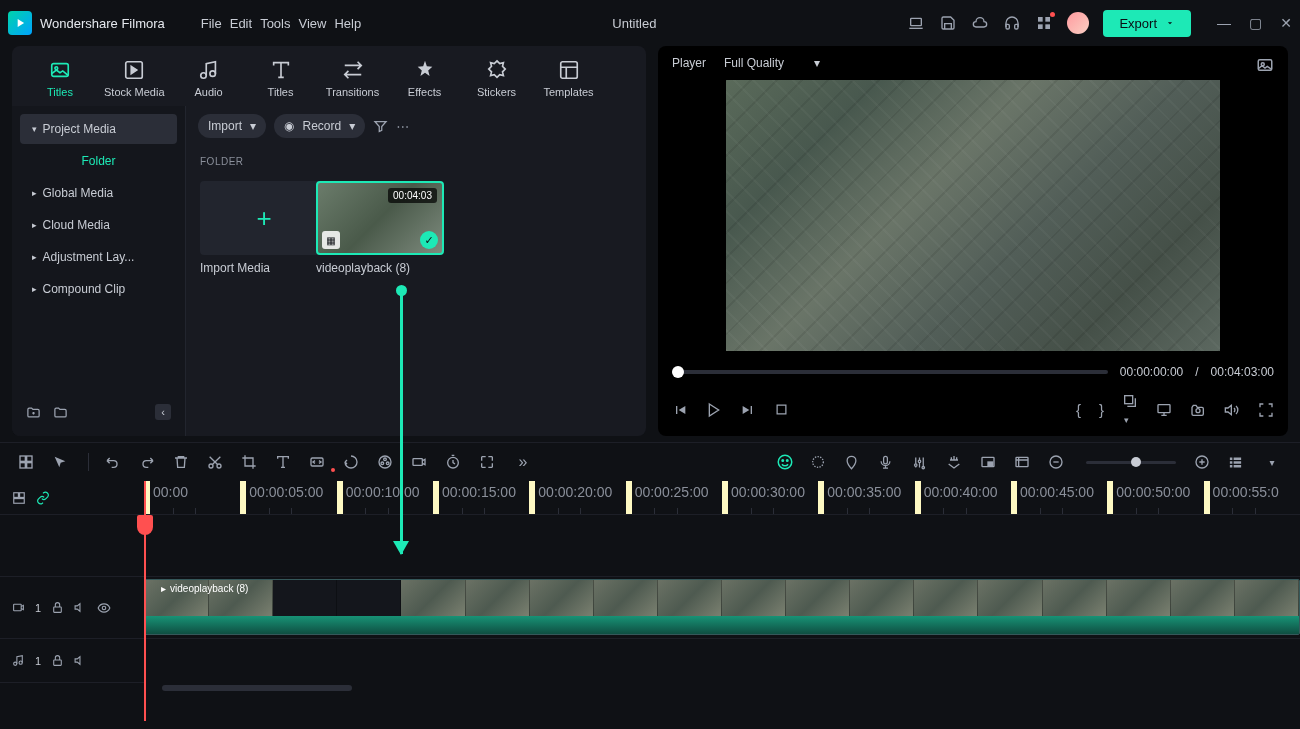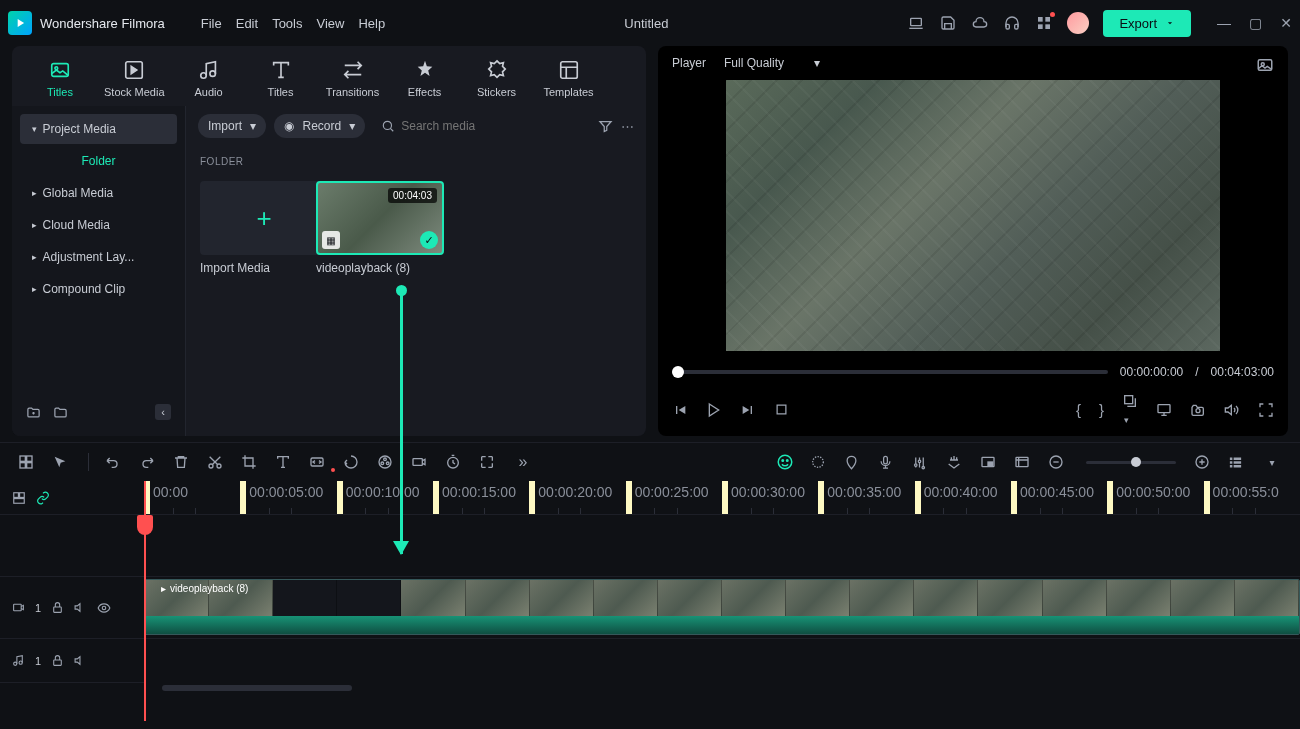--- a/index.html
+++ b/index.html
@@ -1,20 +1,20 @@
 <!DOCTYPE html>
 <html><head>
 <meta charset="utf-8">
 <style>
 *{margin:0;padding:0;box-sizing:border-box;font-family:-apple-system,BlinkMacSystemFont,'Segoe UI',sans-serif;user-select:none}
 body{background:#0f1115;color:#c8ccd4;width:1300px;height:729px;overflow:hidden;font-size:12px}
 .titlebar{height:46px;display:flex;align-items:center;padding:0 8px;background:#0f1115}
 .app-logo{width:24px;height:24px;background:linear-gradient(135deg,#00d4aa,#00a3ff);border-radius:4px;margin-right:8px;display:flex;align-items:center;justify-content:center}
 .app-name{font-size:13px;color:#e5e8ee;margin-right:36px}
-.menu{display:flex;gap:14px}
+.menu{display:flex;gap:8px}
 .menu span{color:#c8ccd4;cursor:pointer;font-size:13px}
 .title-center{flex:1;text-align:center;font-size:13px;color:#c8ccd4}
 .title-right{display:flex;align-items:center;gap:14px}
 .title-icon{width:18px;height:18px;display:flex;align-items:center;justify-content:center;cursor:pointer;color:#9ca3b0}
 .export-btn{background:#1de9b6;color:#0a0d12;padding:6px 16px;border-radius:4px;display:flex;align-items:center;gap:8px;font-size:13px;font-weight:500;cursor:pointer}
 .avatar{width:22px;height:22px;border-radius:50%;background:linear-gradient(135deg,#ff9a9e,#fad0c4)}
 .win-controls{display:flex;gap:18px;margin-left:12px}
 .win-controls span{cursor:pointer;color:#9ca3b0;font-size:14px}
 .upper{display:flex;gap:12px;padding:0 12px;height:390px}
 .left-panel{width:634px;background:#181a21;border-radius:8px;display:flex;flex-direction:column;overflow:hidden}
@@ -282,29 +282,20 @@
         <div class="content-top">
           <div class="dd-btn">
               <span>Import</span>
               <span>▾</span>
             </div>
           <div class="dd-btn">
               <span>◉</span>
               <span>Record</span>
               <span>▾</span>
             </div>
-          <div class="search-wrap">
-            <span>
-                <svg width="14" height="14" viewBox="0 0 24 24" fill="none" stroke="#9ca3b0" stroke-width="2">
-                  <circle cx="11" cy="11" r="7"></circle>
-                  <path d="M21 21l-5-5"></path>
-                </svg>
-              </span>
-            <input placeholder="Search media" style="">
-          </div>
           <span class="th-icon">
               <svg width="15" height="15" viewBox="0 0 24 24" fill="none" stroke="currentColor" stroke-width="2">
                 <path d="M3 4h18l-7 8v6l-4 2v-8z"></path>
               </svg>
             </span>
           <span class="th-icon">⋯</span>
         </div>
         <div class="folder-label">FOLDER</div>
         <div class="media-grid">
           <div class="media-card">

